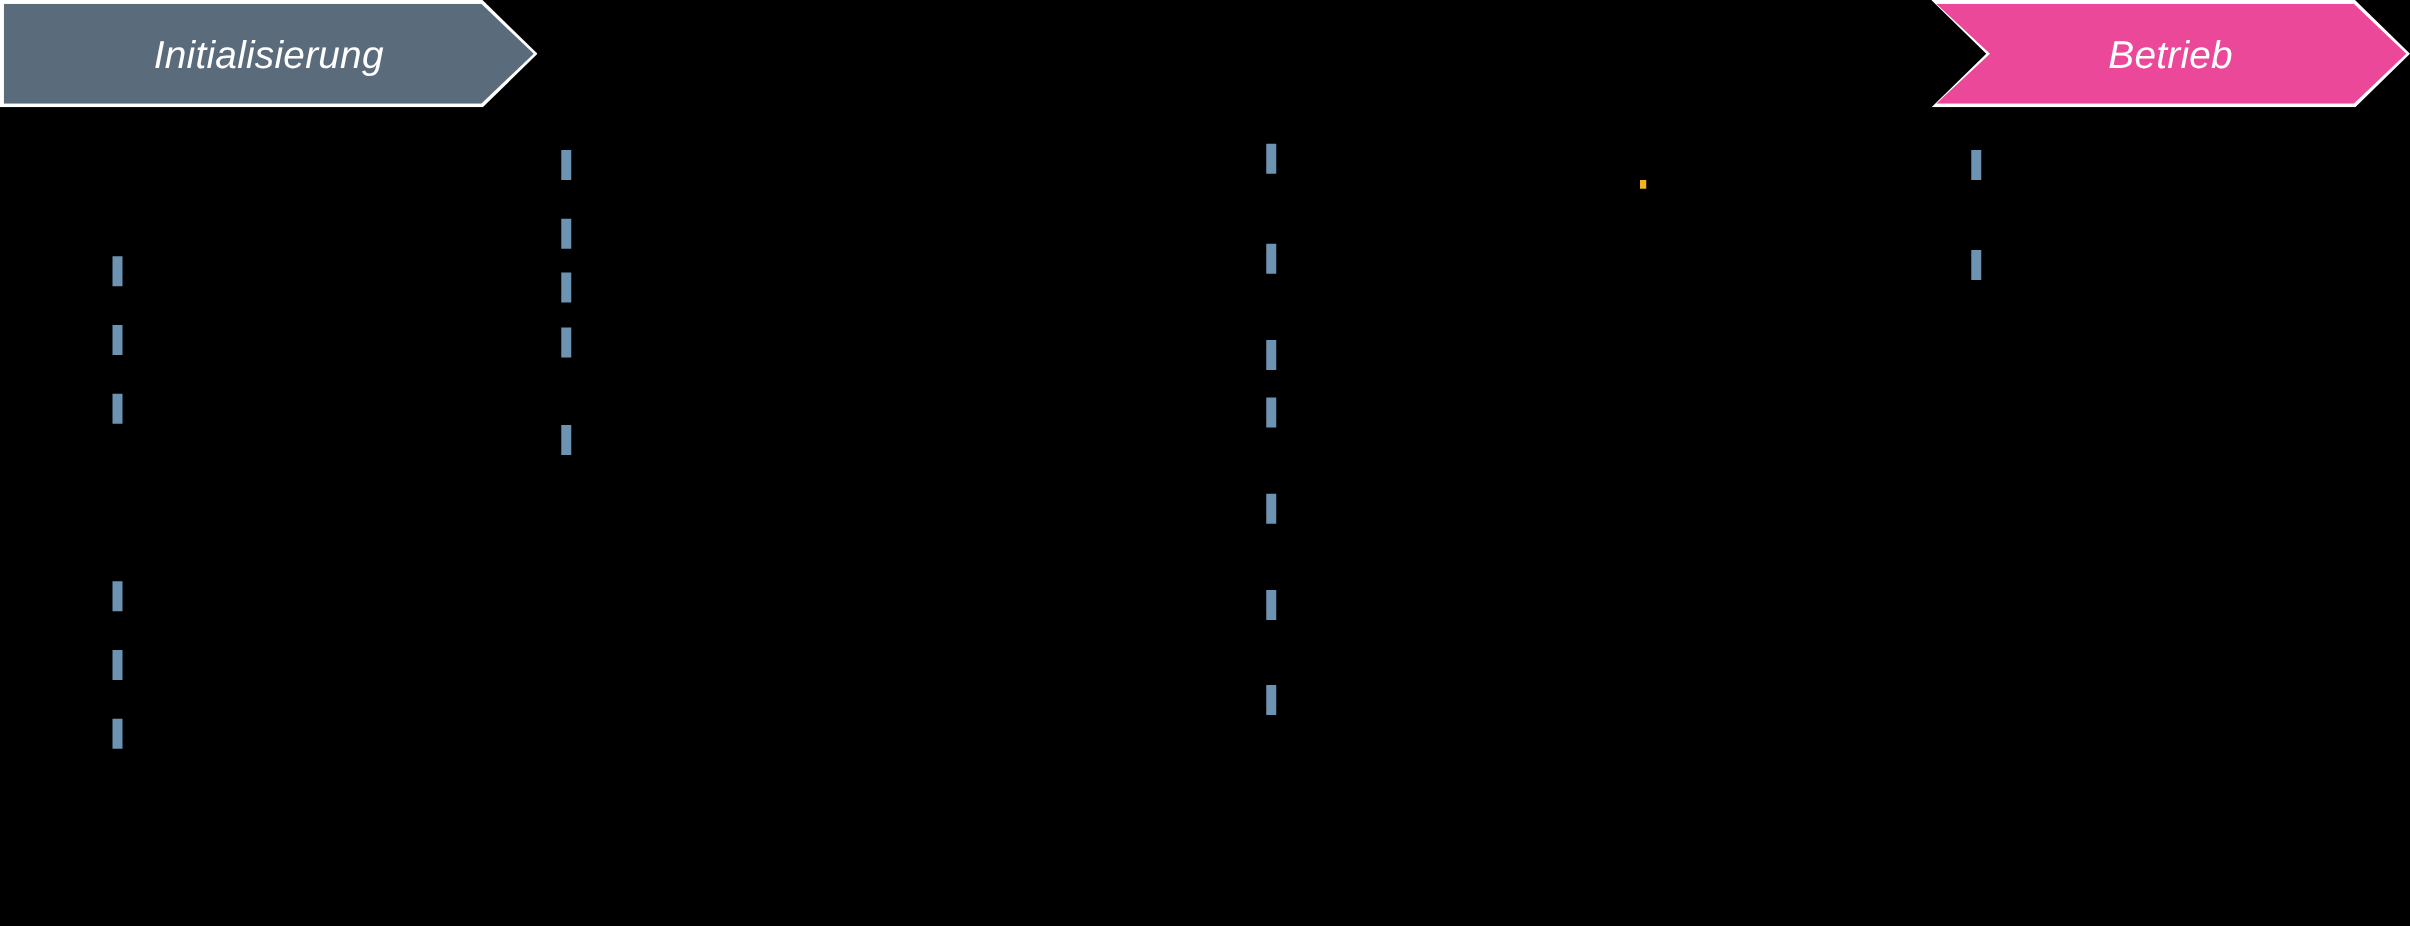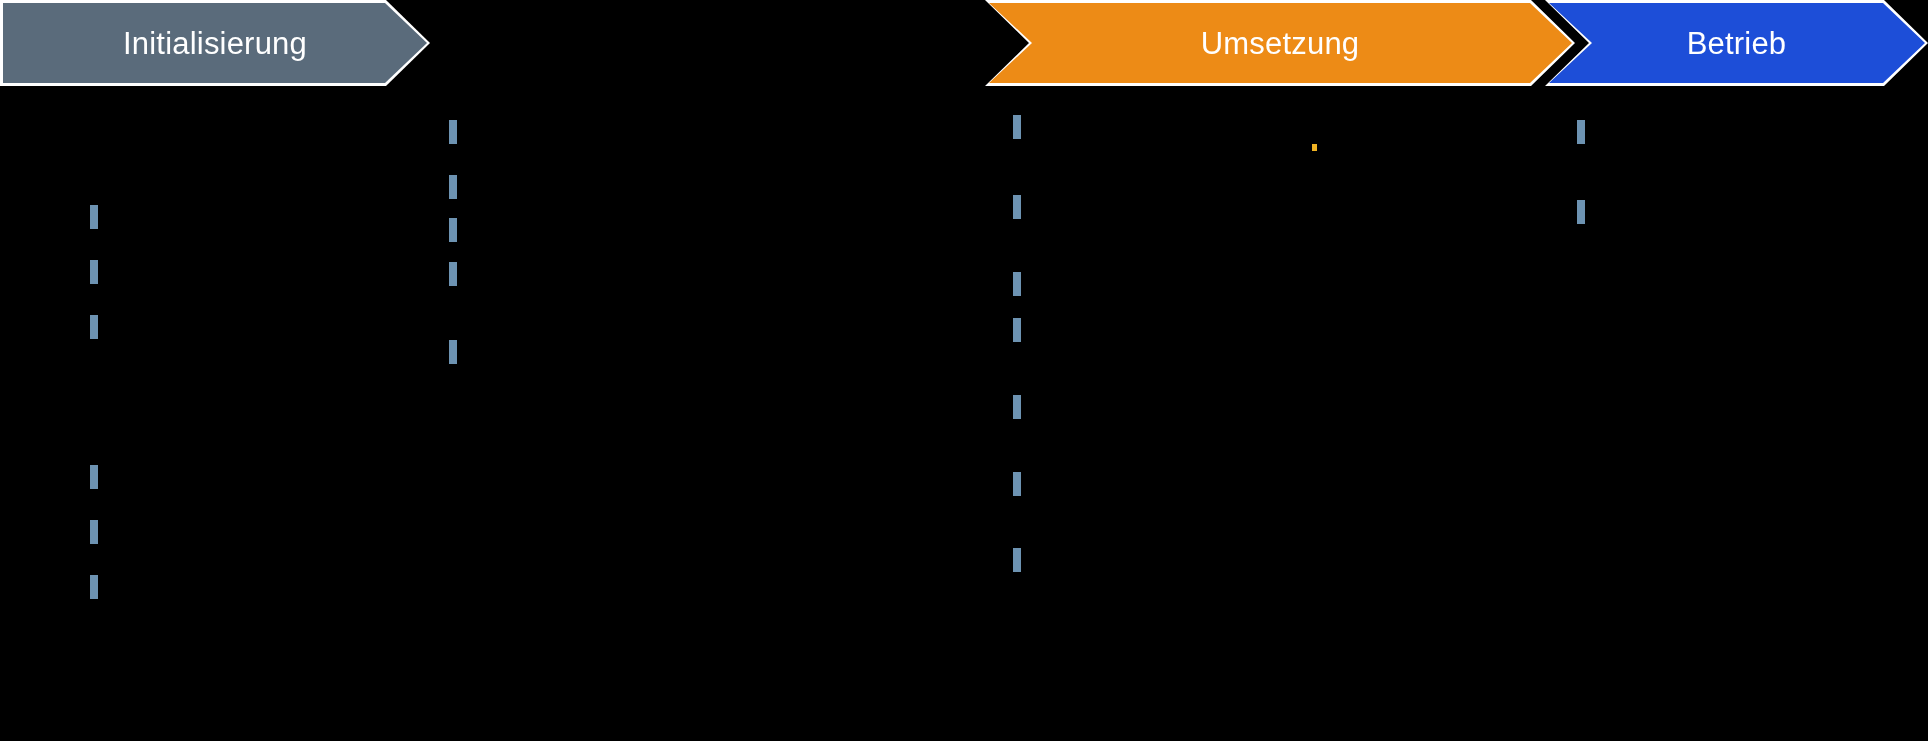--- a/index.html
+++ b/index.html
@@ -31,20 +31,21 @@
     top: 0;
     height: 86px;
     display: block;
   }
 
   
   .phase .outline,
   .phase .fill {
     position: absolute;
     inset: 0;
+    font-style: italic;
   }
   .phase .outline { background: #ffffff; }
 
   .phase .fill {
     display: flex;
     align-items: center;
     justify-content: center;
   }
 
   .phase-label {
@@ -106,30 +107,24 @@
 <div id="phase-banner">
 
   <div class="phase first" style="left:0px; width:430px;">
     <div class="outline"></div>
     <div class="fill" style="background:#5a6b7b;">
       <span class="phase-label">Initialisierung</span>
     </div>
   </div>
 
 
-  <div class="phase mid" style="left:985px; width:590px;">
-    <div class="outline"></div>
-    <div class="fill" style="background:#ed8b16;">
-      <span class="phase-label">Umsetzung</span>
-    </div>
-  </div>
 
   <div class="phase mid" style="left:1545px; width:383px;">
     <div class="outline"></div>
-    <div class="fill" style="background:#1d4ed8;">
+    <div class="fill" style="background:#ec4899;">
       <span class="phase-label">Betrieb</span>
     </div>
   </div>
 
 </div>
 
 <div id="content-canvas">
     <div class="bullet-marker" style="left: 90px; top: 119px; background: rgb(109, 147, 178);"></div>
     <div class="bullet-marker" style="left: 90px; top: 174px; background: rgb(109, 147, 178);"></div>
     <div class="bullet-marker" style="left: 90px; top: 229px; background: rgb(109, 147, 178);"></div>

